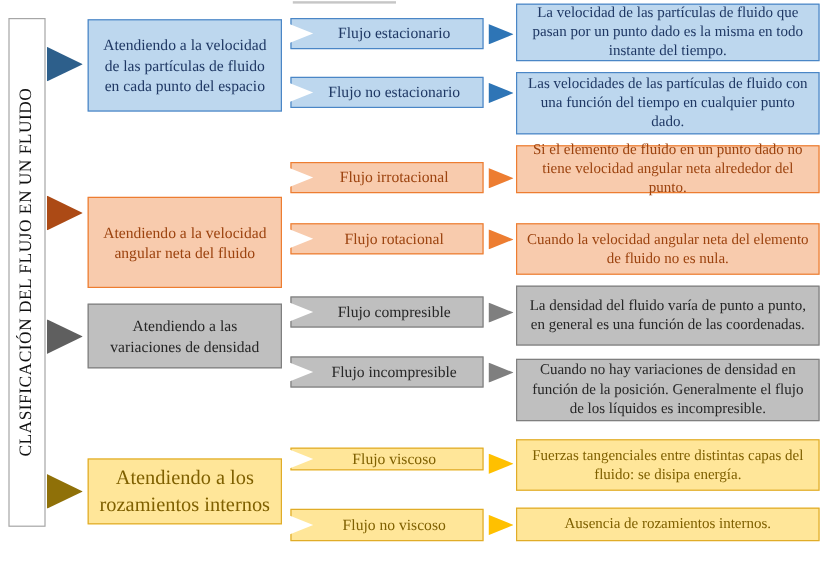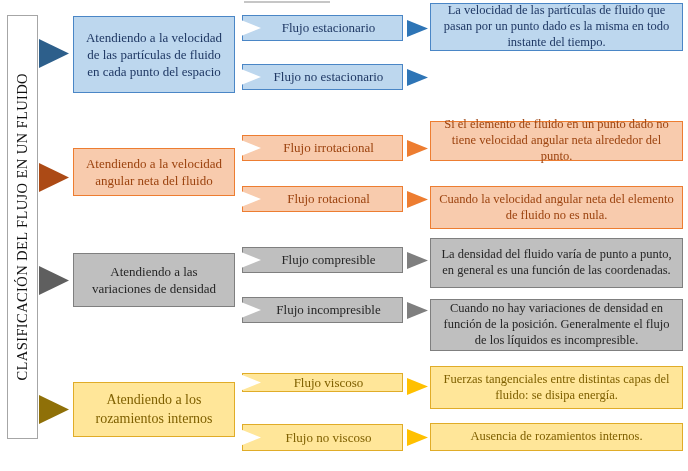--- a/index.html
+++ b/index.html
@@ -30,21 +30,21 @@
   }
   .desc{
     position:absolute;left:430px;width:253px;box-sizing:border-box;
     display:flex;align-items:center;justify-content:center;text-align:center;
     font-size:12.5px;line-height:1.27;padding:1px 6px;
   }
   .c-blue  {background:#BDD7EE;border:1.6px solid #4A86C6;color:#1F3864;align-items:center;}
   .c-orange{background:#F8CBAD;border:1.6px solid #ED7D31;color:#9C430F;}
   .c-gray  {background:#BFBFBF;border:1.6px solid #7F7F7F;color:#262626;}
   .c-yellow{background:#FFE699;border:1.6px solid #E0AC28;color:#7F6000;}
-  .cat.c-yellow{font-size:14px;justify-content:flex-end;}
+  .cat.c-yellow{font-size:17px;justify-content:flex-end;}
   
   .tri{clip-path:polygon(0 0,100% 50%,0 100%);position:absolute;}
   .arrow-big{left:39px;width:30px;height:29px;}
   .arrow-small{left:407px;width:21px;height:17px;}
   .b1{background:#2D5F8B;} .b2{background:#AC4A15;}
   .b3{background:#5F5F5F;} .b4{background:#8F7008;}
   .s-blue{background:#2E75B6;} .s-orange{background:#ED7D31;}
   .s-gray{background:#7F7F7F;} .s-yellow{background:#FFC000;}
   
   .chev{
@@ -77,23 +77,26 @@
   <div class="tri arrow-small s-blue" style="top:20px"></div>
   <div class="desc c-blue" style="top:3px;height:48px">
     <span>La velocidad de las partículas de fluido que pasan por un punto dado es la misma en todo instante del tiempo.</span>
   </div>
 
   <div class="sub c-blue" style="top:64px">
     <span class="chev"></span>
     <span>Flujo no estacionario</span>
   </div>
   <div class="tri arrow-small s-blue" style="top:69px"></div>
+  <div class="desc c-blue" style="top:60px;height:52px">
+    <span>Las velocidades de las partículas de fluido con una función del tiempo en cualquier punto dado.</span>
+  </div>
 
   <div class="tri arrow-big b2" style="top:163px"></div>
-  <div class="cat c-orange" style="top:148px;height:48px">
+  <div class="cat c-orange" style="top:164px;height:76px">
     <span>Atendiendo a la velocidad angular neta del fluido</span>
   </div>
 
   <div class="sub c-orange" style="top:135px">
     <span class="chev"></span>
     <span>Flujo irrotacional</span>
   </div>
   <div class="tri arrow-small s-orange" style="top:140px"></div>
   <div class="desc c-orange" style="top:121px;height:40px">
     <span>Si el elemento de fluido en un punto dado no tiene velocidad angular neta alrededor del punto.</span>

